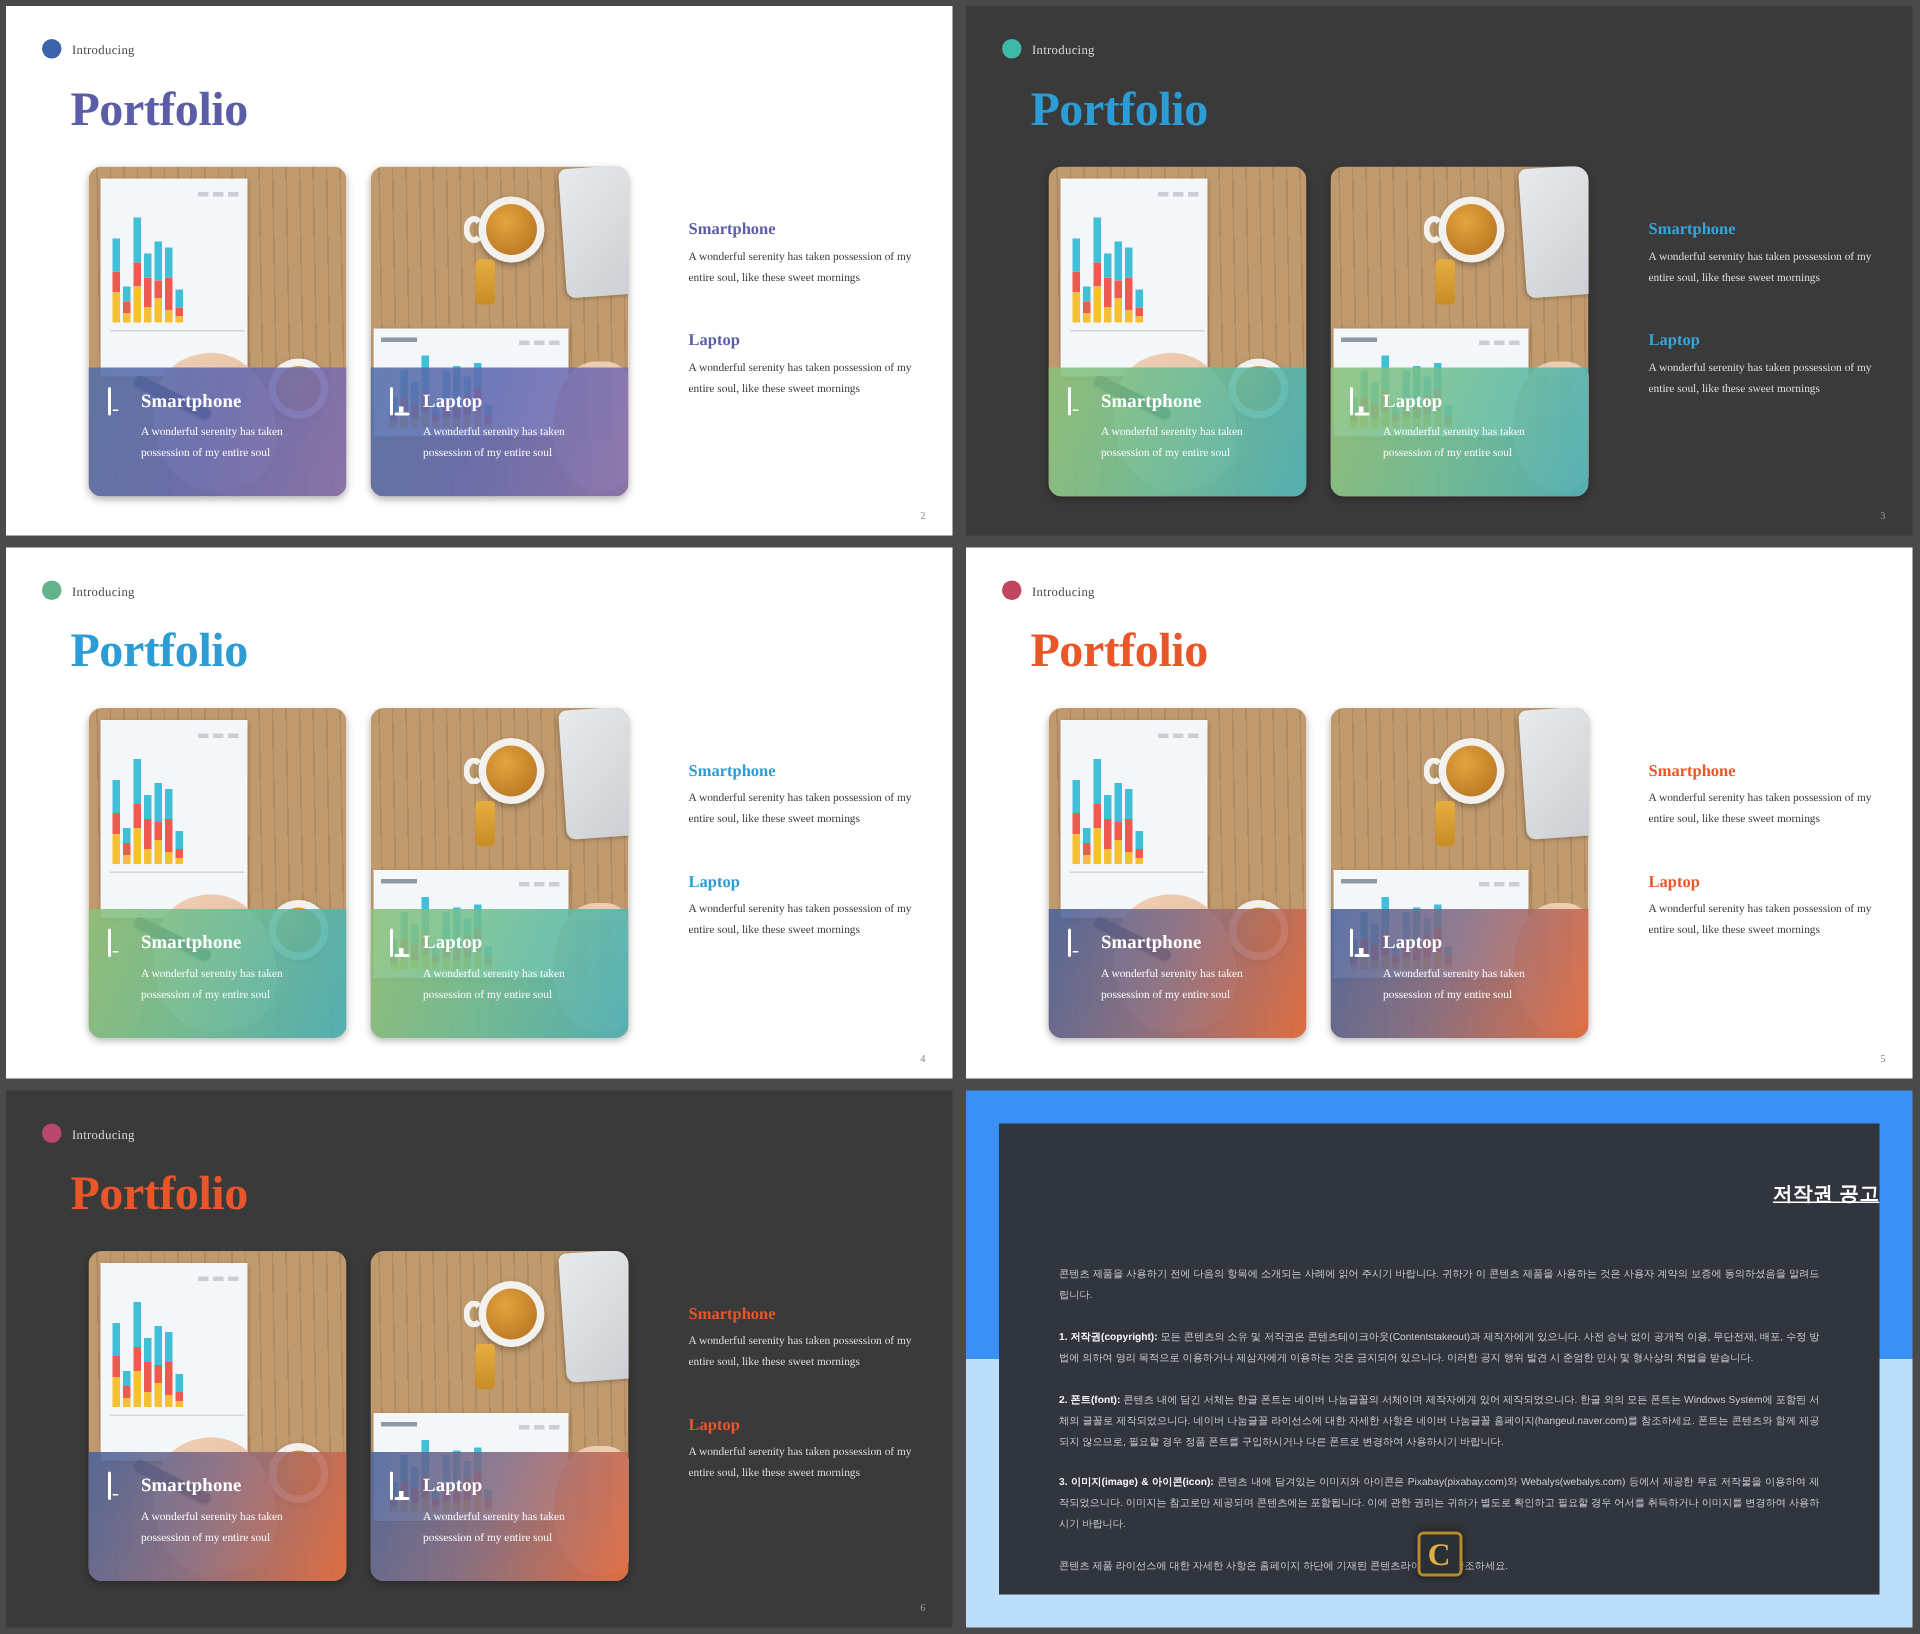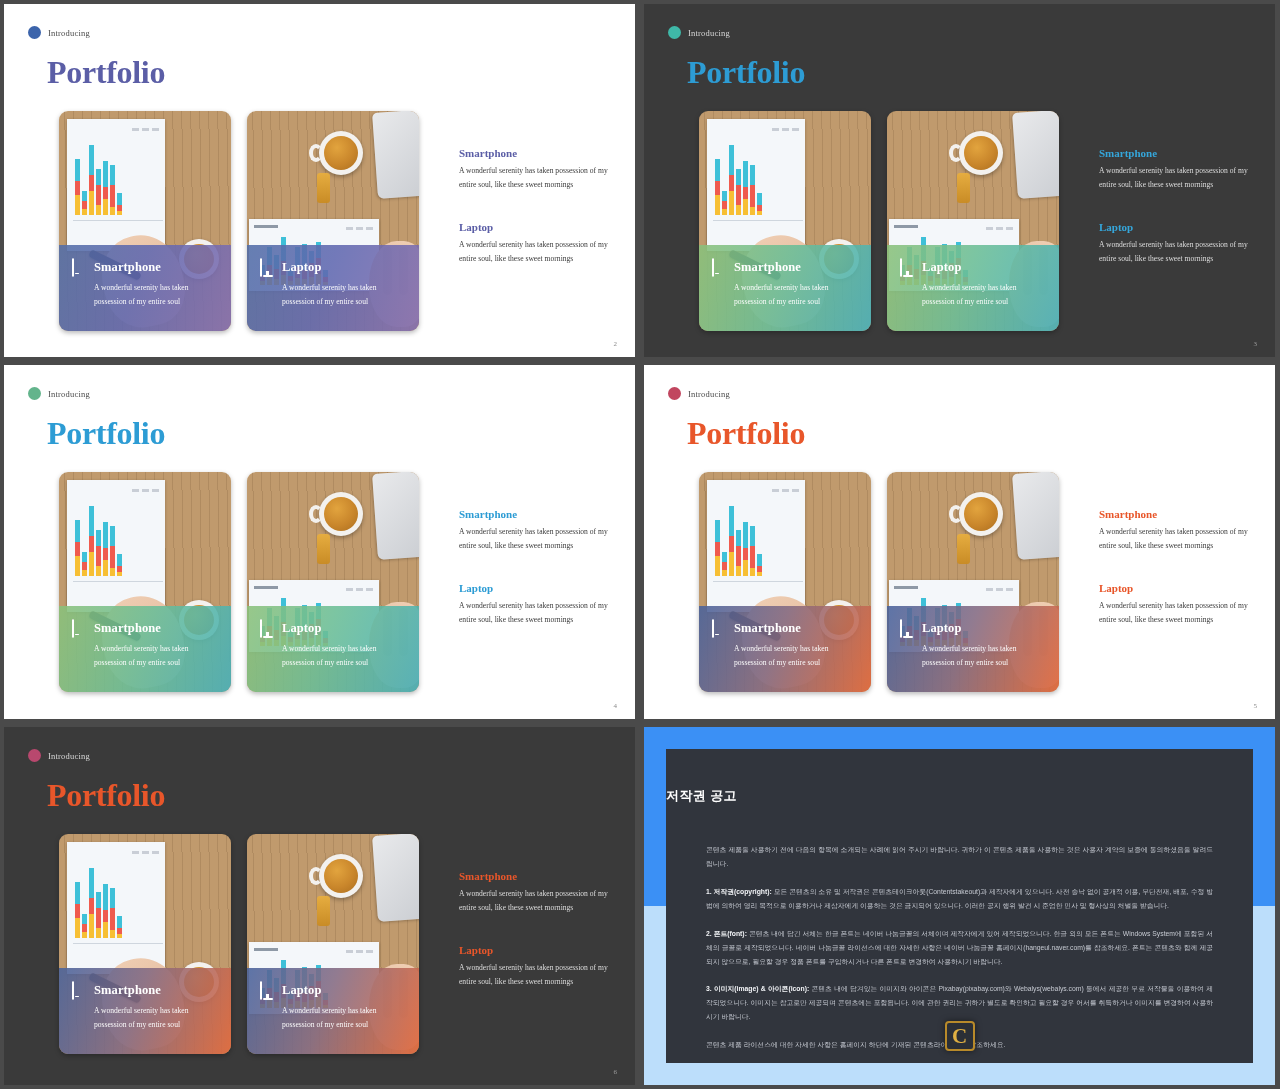--- a/index.html
+++ b/index.html
@@ -139,22 +139,22 @@
   .light .pagenum { color:#8a8a8a; }
   .dark  .pagenum { color:#9a9a9a; }
 
   
   .cc-outer { position:relative; width:100%; height:100%;
     background:linear-gradient(to bottom,#3b90f5 0%,#3b90f5 50%,#bcdefb 50%,#bcdefb 100%); }
   .cc-inner {
     position:absolute; left:22px; right:22px; top:22px; bottom:22px;
     background:#31353d; overflow:hidden;
   }
-  .cc-title { text-align:left; color:#fff; font-size:13px; font-weight:700; margin-top:38px;
-    font-family:"Liberation Sans", sans-serif; letter-spacing:.4px; }
+  .cc-title { text-align:right; color:#fff; font-size:13px; font-weight:700; margin-top:38px;
+    font-family:"Liberation Sans", sans-serif; letter-spacing:.4px;text-decoration:underline; }
   .cc-body { padding:0 40px; margin-top:38px; position:relative; }
   .cc-p { color:#c6cad2; font-size:6.8px; line-height:2.05; margin-bottom:14px; text-align:justify; }
   .cc-p b { color:#f2f4f7; }
   .cc-logo {
     position:absolute; left:50%; top:178px; transform:translateX(-50%);
     width:30px; height:30px; border:2px solid #b88a2a; border-radius:4px;
     background:#2b2f36; display:flex; align-items:center; justify-content:center;
     color:#e0b043; font-size:21px; font-weight:700; font-family:"Liberation Serif", serif;
     box-shadow:0 0 6px rgba(0,0,0,.5);
   }

